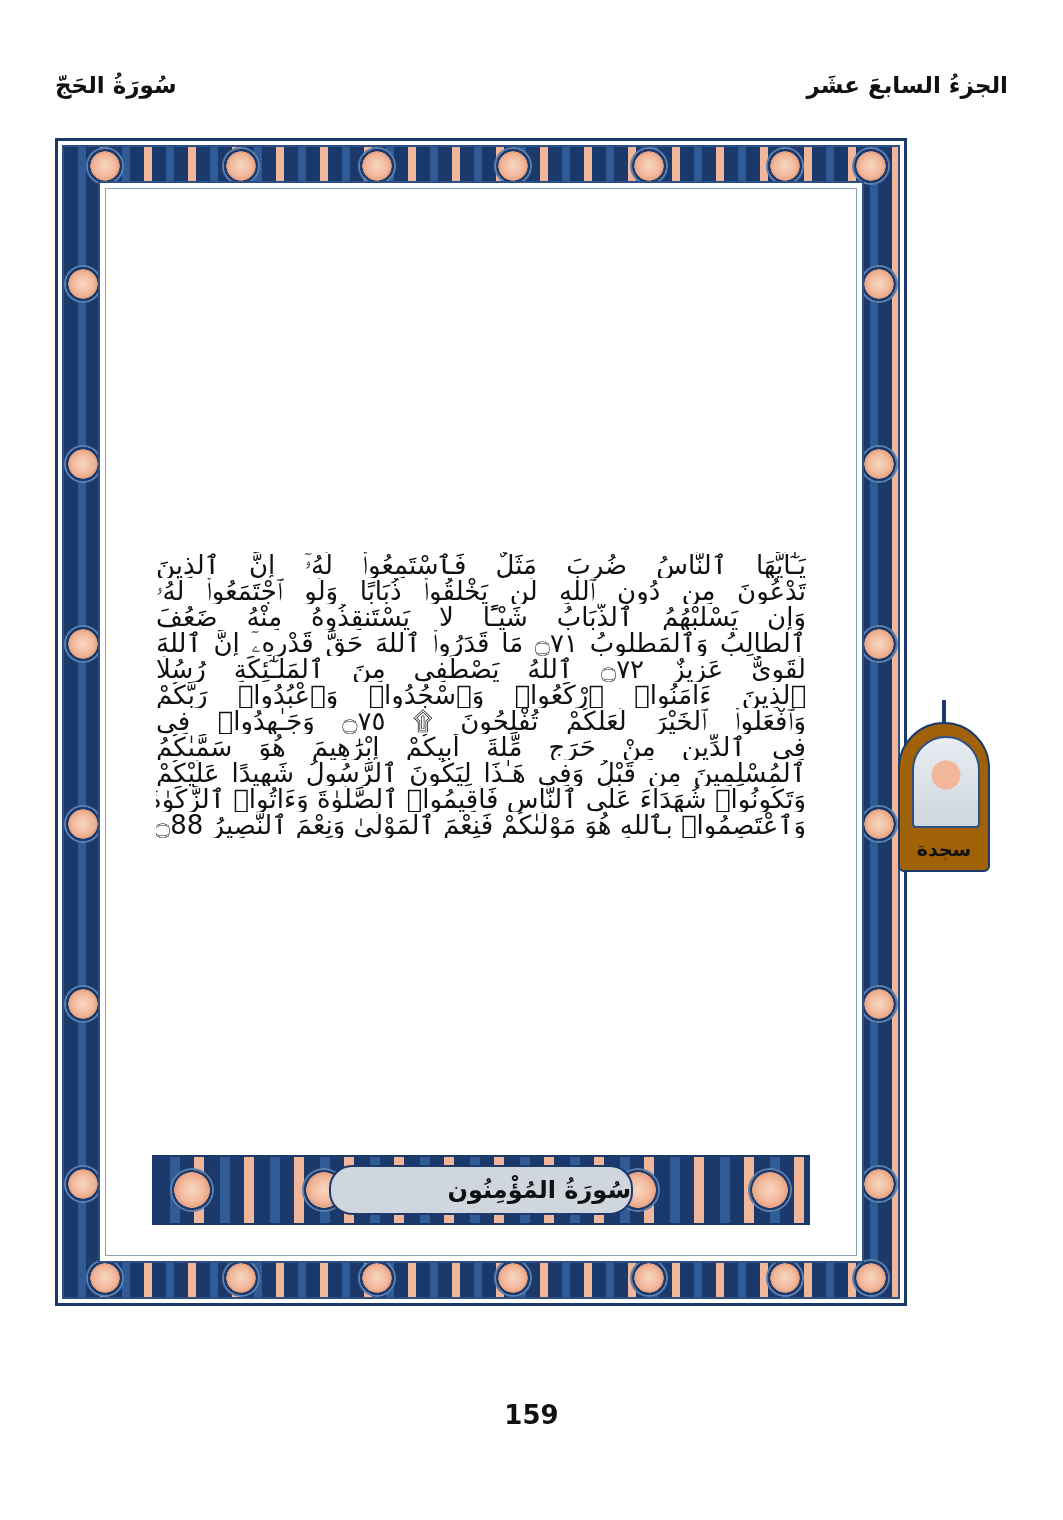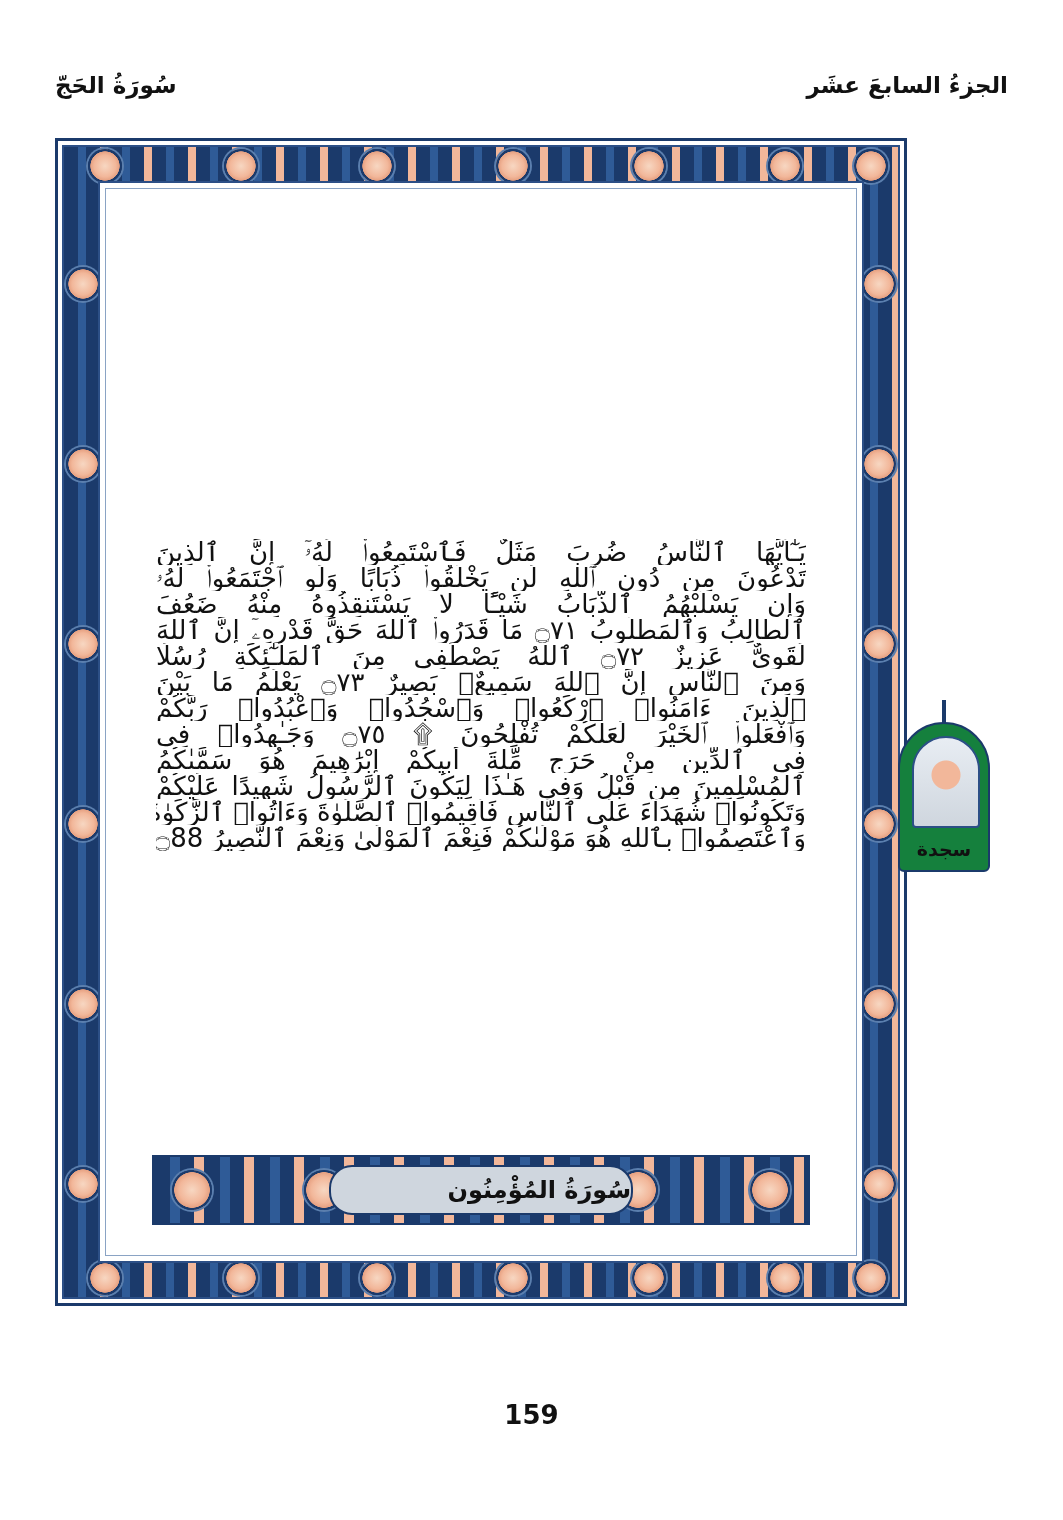--- a/index.html
+++ b/index.html
@@ -183,21 +183,21 @@
     left: 898px;
     width: 92px;
     height: 172px;
   }
   .sajda-body {
     position: absolute;
     top: 22px;
     left: 0;
     width: 92px;
     height: 150px;
-    background: #15803d;
+    background: #a16207;
     border: 2px solid #1b3a6b;
     border-radius: 46px 46px 6px 6px;
     box-sizing: border-box;
     display: flex;
     align-items: flex-end;
     justify-content: center;
     overflow: hidden;
   }
   .sajda-arch {
     position: absolute;
@@ -283,21 +283,20 @@
 
   <div class="frame-inner-white">
     <div class="frame-inner-white2"></div>
 
     <div class="text-block">
       <div class="aya-line">يَـٰٓأَيُّهَا ٱلنَّاسُ ضُرِبَ مَثَلٌ فَٱسْتَمِعُوا۟ لَهُۥٓ إِنَّ ٱلَّذِينَ</div>
       <div class="aya-line">تَدْعُونَ مِن دُونِ ٱللَّهِ لَن يَخْلُقُوا۟ ذُبَابًا وَلَوِ ٱجْتَمَعُوا۟ لَهُۥ</div>
       <div class="aya-line">وَإِن يَسْلُبْهُمُ ٱلذُّبَابُ شَيْـًٔا لَّا يَسْتَنقِذُوهُ مِنْهُ ضَعُفَ</div>
       <div class="aya-line">ٱلطَّالِبُ وَٱلْمَطْلُوبُ ۝٧١ مَا قَدَرُوا۟ ٱللَّهَ حَقَّ قَدْرِهِۦٓ إِنَّ ٱللَّهَ</div>
       <div class="aya-line">لَقَوِىٌّ عَزِيزٌ ۝٧٢ ٱللَّهُ يَصْطَفِى مِنَ ٱلْمَلَـٰٓئِكَةِ رُسُلًا</div>
-      <div class="aya-line">وَمِنَ ٱلنَّاسِ إِنَّ ٱللَّهَ سَمِيعٌۢ بَصِيرٌ ۝٧٣ يَعْلَمُ مَا بَيْنَ</div>
       <div class="aya-line">ٱلَّذِينَ ءَامَنُوا۟ ٱرْكَعُوا۟ وَٱسْجُدُوا۟ وَٱعْبُدُوا۟ رَبَّكُمْ</div>
       <div class="aya-line">وَٱفْعَلُوا۟ ٱلْخَيْرَ لَعَلَّكُمْ تُفْلِحُونَ ۩ ۝٧٥ وَجَـٰهِدُوا۟ فِى</div>
       <div class="aya-line">فِى ٱلدِّينِ مِنْ حَرَجٍ مِّلَّةَ أَبِيكُمْ إِبْرَٰهِيمَ هُوَ سَمَّىٰكُمُ</div>
       <div class="aya-line">ٱلْمُسْلِمِينَ مِن قَبْلُ وَفِى هَـٰذَا لِيَكُونَ ٱلرَّسُولُ شَهِيدًا عَلَيْكُمْ</div>
       <div class="aya-line">وَتَكُونُوا۟ شُهَدَآءَ عَلَى ٱلنَّاسِ فَأَقِيمُوا۟ ٱلصَّلَوٰةَ وَءَاتُوا۟ ٱلزَّكَوٰةَ</div>
       <div class="aya-line">وَٱعْتَصِمُوا۟ بِٱللَّهِ هُوَ مَوْلَىٰكُمْ فَنِعْمَ ٱلْمَوْلَىٰ وَنِعْمَ ٱلنَّصِيرُ ۝88</div>
     </div>
 
     <div class="sura-bar">
       <div class="bar-flower" style="left:18px"></div>

